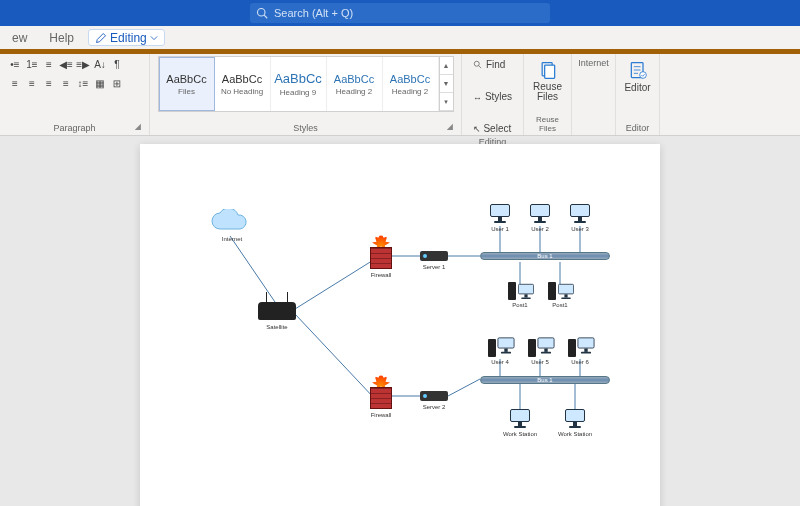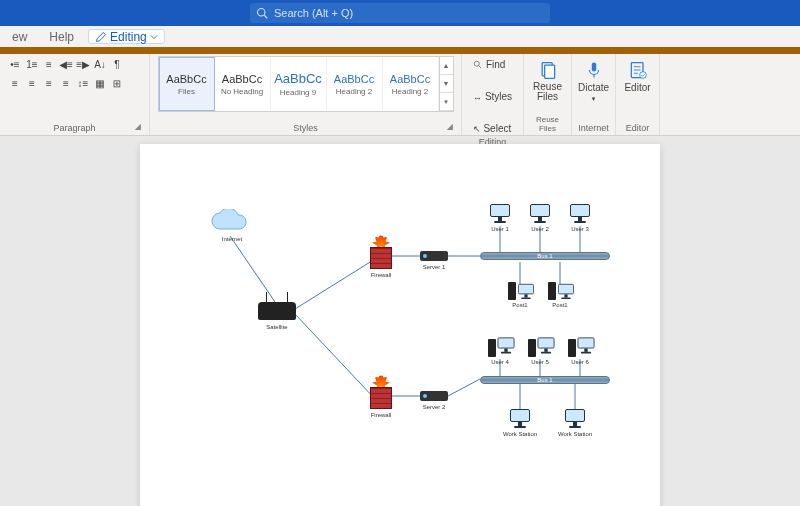--- a/index.html
+++ b/index.html
@@ -1,20 +1,20 @@
 <!DOCTYPE html>
 <html><head>
 <meta charset="utf-8">
 <style>
   * { box-sizing: border-box; margin: 0; padding: 0; }
   body { font-family: "Segoe UI", Arial, sans-serif; font-size: 11px; color: #333; background: #f3f3f3; width: 800px; height: 506px; overflow: hidden; }
   .titlebar { background: #185abd; height: 26px; display: flex; align-items: center; justify-content: center; }
   .search { background: #2b6cc8; width: 300px; height: 20px; border-radius: 3px; display: flex; align-items: center; padding: 0 6px; color: #d0e0f5; font-size: 11px; }
   .search svg { margin-right: 6px; }
-  .tabs { background: #f3f2f1; height: 28px; border-bottom: 7px solid #a16207; display: flex; align-items: stretch; padding: 0 4px; gap: 6px; }
+  .tabs { background: #f3f2f1; height: 28px; border-bottom: 5px solid #a16207; display: flex; align-items: stretch; padding: 0 4px; gap: 6px; }
   .tab { padding: 0 8px; display: flex; align-items: center; color: #666; font-size: 12px; cursor: pointer; }
   .tab.editing { color: #185abd; border: 1px solid #c7d9f0; border-radius: 3px; margin: 3px 0; padding: 0 6px; background: #fff; }
   .ribbon { background: #f3f2f1; height: 82px; border-bottom: 1px solid #d0d0d0; display: flex; }
   .group { border-right: 1px solid #e1dfdd; padding: 2px 6px 0; display: flex; flex-direction: column; align-items: center; position: relative; }
   .group-body { flex: 1; display: flex; align-items: flex-start; gap: 3px; }
   .group-label { font-size: 9px; color: #666; padding: 2px 0; width: 100%; text-align: center; position: relative; }
   .launcher { position: absolute; right: 2px; top: 1px; font-size: 8px; color: #888; }
   .para-btns { display: grid; grid-template-columns: repeat(8, 16px); grid-template-rows: 18px 18px 18px; gap: 1px; }
   .pbtn { width: 16px; height: 16px; border: 1px solid transparent; display: flex; align-items: center; justify-content: center; font-size: 10px; color: #444; cursor: pointer; }
   .styles-gallery { border: 1px solid #d0d0d0; background: #fff; display: flex; height: 56px; }
@@ -167,30 +167,20 @@
             <rect x="5" y="3" width="12" height="16" rx="1" fill="none" stroke="#2b7cd3" stroke-width="1.5"></rect>
             <rect x="8" y="6" width="12" height="16" rx="1" fill="#fff" stroke="#2b7cd3" stroke-width="1.5"></rect>
           </svg>
           <span style="text-align:center;line-height:1">Reuse Files</span>
         </div>
       </div>
     <div class="group-label" style="font-size:8px">Reuse Files</div>
   </div>
 
   <div class="group" style="width:44px">
-    <div class="group-body">
-        <div class="bigbtn">
-          <svg width="18" height="20" viewBox="0 0 24 24">
-            <rect x="9" y="2" width="6" height="12" rx="3" fill="#2b7cd3"></rect>
-            <path d="M6 12a6 6 0 0012 0M12 18v4" stroke="#2b7cd3" fill="none" stroke-width="1.5"></path>
-          </svg>
-          <span>Dictate</span>
-          <span style="font-size:7px">▾</span>
-        </div>
-      </div>
     <div class="group-label">Internet</div>
   </div>
 
   <div class="group" style="width:44px">
     <div class="group-body">
         <div class="bigbtn">
           <svg width="20" height="20" viewBox="0 0 24 24">
             <rect x="4" y="3" width="14" height="18" rx="1" fill="none" stroke="#2b7cd3" stroke-width="1.5"></rect>
             <path d="M7 8h8M7 12h8M7 16h5" stroke="#2b7cd3"></path>
             <circle cx="18" cy="18" r="4" fill="#fff" stroke="#2b7cd3"></circle>

